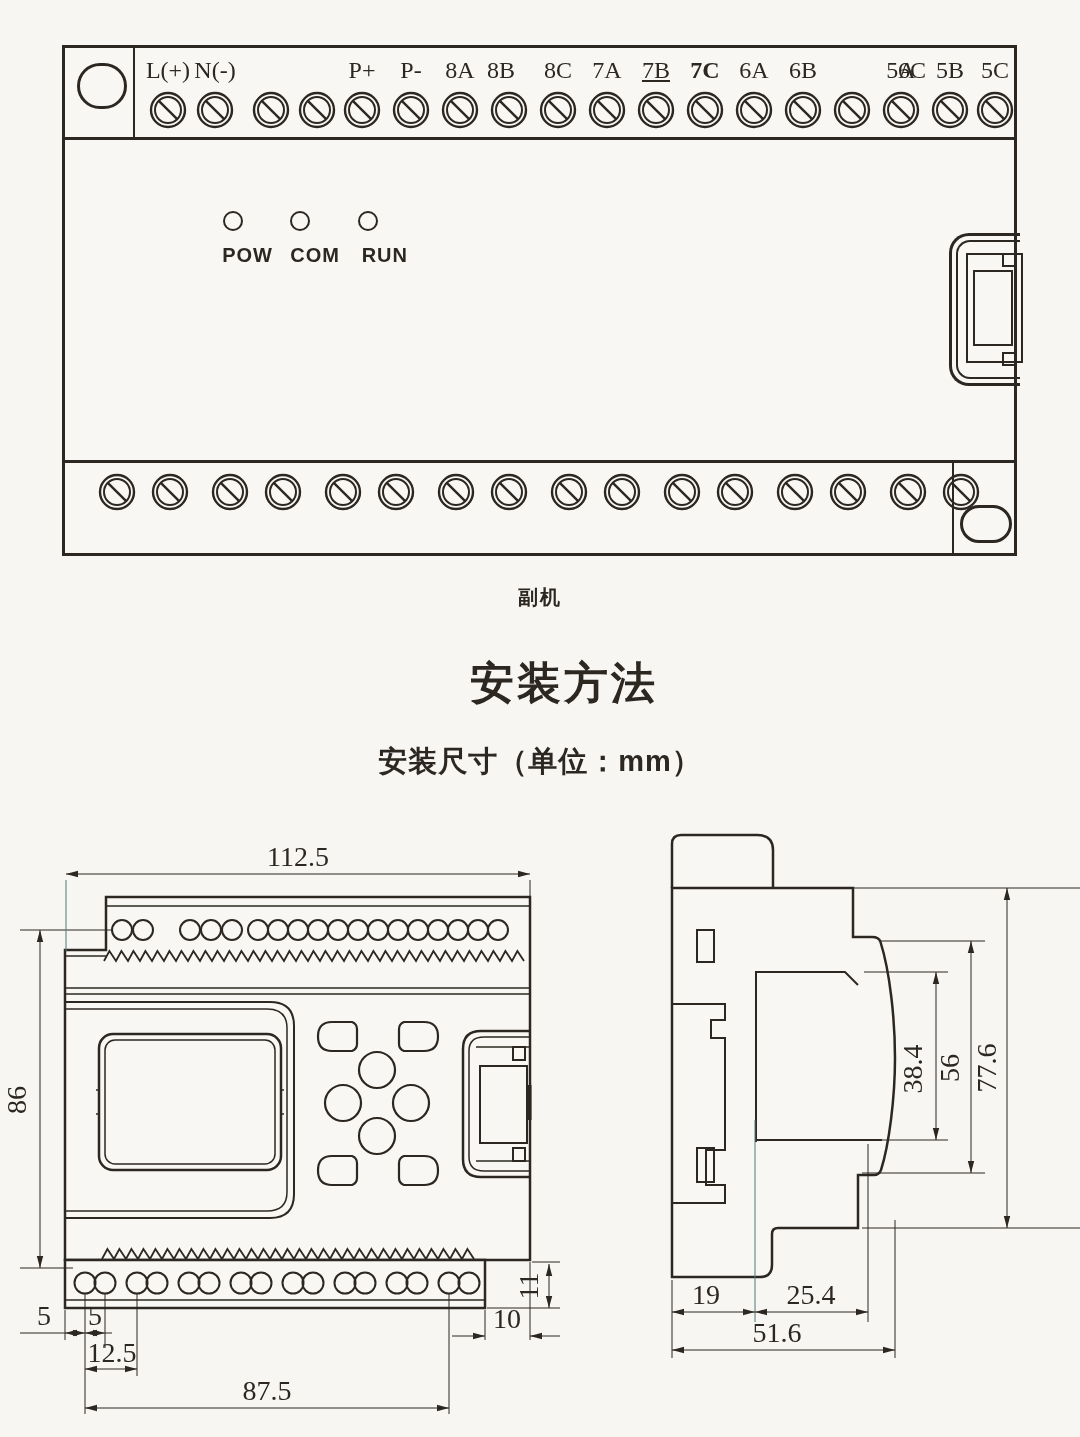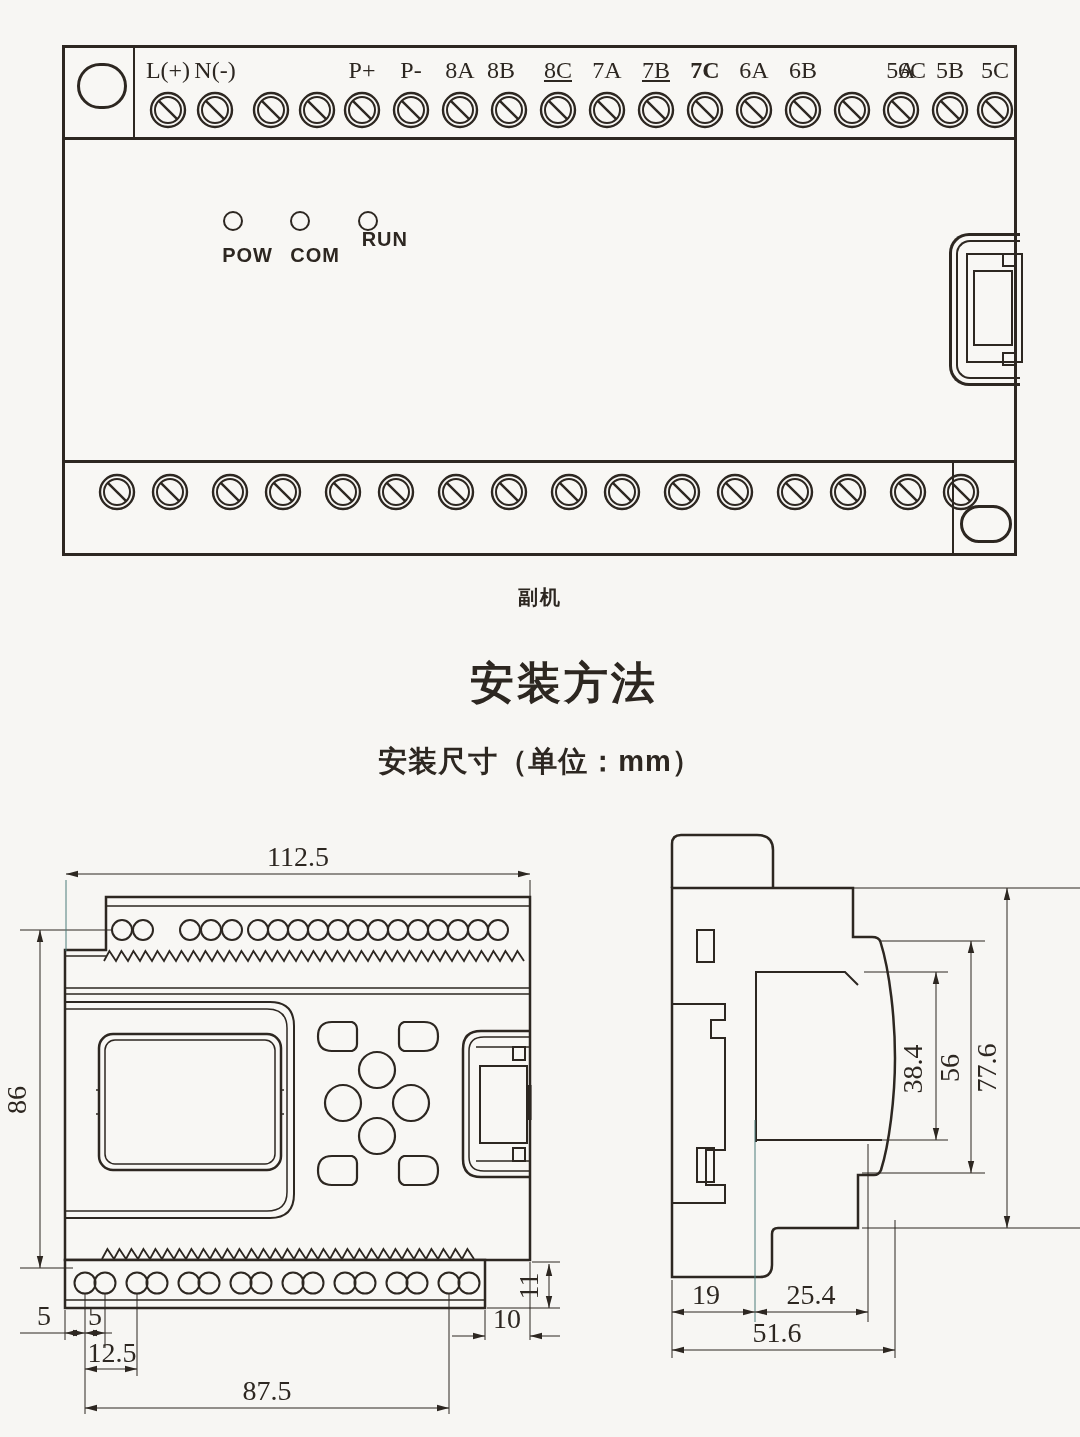--- a/index.html
+++ b/index.html
@@ -84,21 +84,21 @@
  <circle cx="20" cy="20" r="17" fill="none" stroke="#2d2721" stroke-width="2.4"></circle>
  <circle cx="20" cy="20" r="13" fill="none" stroke="#2d2721" stroke-width="2"></circle>
  <line x1="10.8" y1="10.8" x2="29.2" y2="29.2" stroke="#2d2721" stroke-width="2.4"></line>
           </svg></div>
         <div class="tlabel" style="left: 400px;">8B</div>
         <div class="screw" style="left: 424px; top: 42px;"><svg width="40" height="40" viewBox="0 0 40 40">
  <circle cx="20" cy="20" r="17" fill="none" stroke="#2d2721" stroke-width="2.4"></circle>
  <circle cx="20" cy="20" r="13" fill="none" stroke="#2d2721" stroke-width="2"></circle>
  <line x1="10.8" y1="10.8" x2="29.2" y2="29.2" stroke="#2d2721" stroke-width="2.4"></line>
           </svg></div>
-        <div class="tlabel" style="left: 457px; text-decoration: underline;">8C</div>
+        <div class="tlabel" style="left: 457px;">8C</div>
         <div class="screw" style="left: 473px; top: 42px;"><svg width="40" height="40" viewBox="0 0 40 40">
  <circle cx="20" cy="20" r="17" fill="none" stroke="#2d2721" stroke-width="2.4"></circle>
  <circle cx="20" cy="20" r="13" fill="none" stroke="#2d2721" stroke-width="2"></circle>
  <line x1="10.8" y1="10.8" x2="29.2" y2="29.2" stroke="#2d2721" stroke-width="2.4"></line>
           </svg></div>
         <div class="tlabel" style="left: 506px;">7A</div>
         <div class="screw" style="left: 522px; top: 42px;"><svg width="40" height="40" viewBox="0 0 40 40">
  <circle cx="20" cy="20" r="17" fill="none" stroke="#2d2721" stroke-width="2.4"></circle>
  <circle cx="20" cy="20" r="13" fill="none" stroke="#2d2721" stroke-width="2"></circle>
  <line x1="10.8" y1="10.8" x2="29.2" y2="29.2" stroke="#2d2721" stroke-width="2.4"></line>
@@ -153,21 +153,21 @@
           </svg></div>
       </div>
   </div>
 
   <div id="led-block">
       <div class="led" style="left: 158px; top: 163px;"></div>
       <div class="ledlab" style="left: 128px; top: 196px;">POW</div>
       <div class="led" style="left: 225px; top: 163px;"></div>
       <div class="ledlab" style="left: 195px; top: 196px;">COM</div>
       <div class="led" style="left: 293px; top: 163px;"></div>
-      <div class="ledlab" style="left: 263px; top: 180px;">RUN</div>
+      <div class="ledlab" style="left: 263px; top: 196px;">RUN</div>
     </div>
 
   <div class="conn">
     <div class="conn-lining"></div>
     <div class="conn-a"></div>
     <div class="conn-b"></div>
     <div class="conn-n" style="left:50px;top:17px;"></div>
     <div class="conn-n" style="left:50px;bottom:17px;"></div>
   </div>
 

